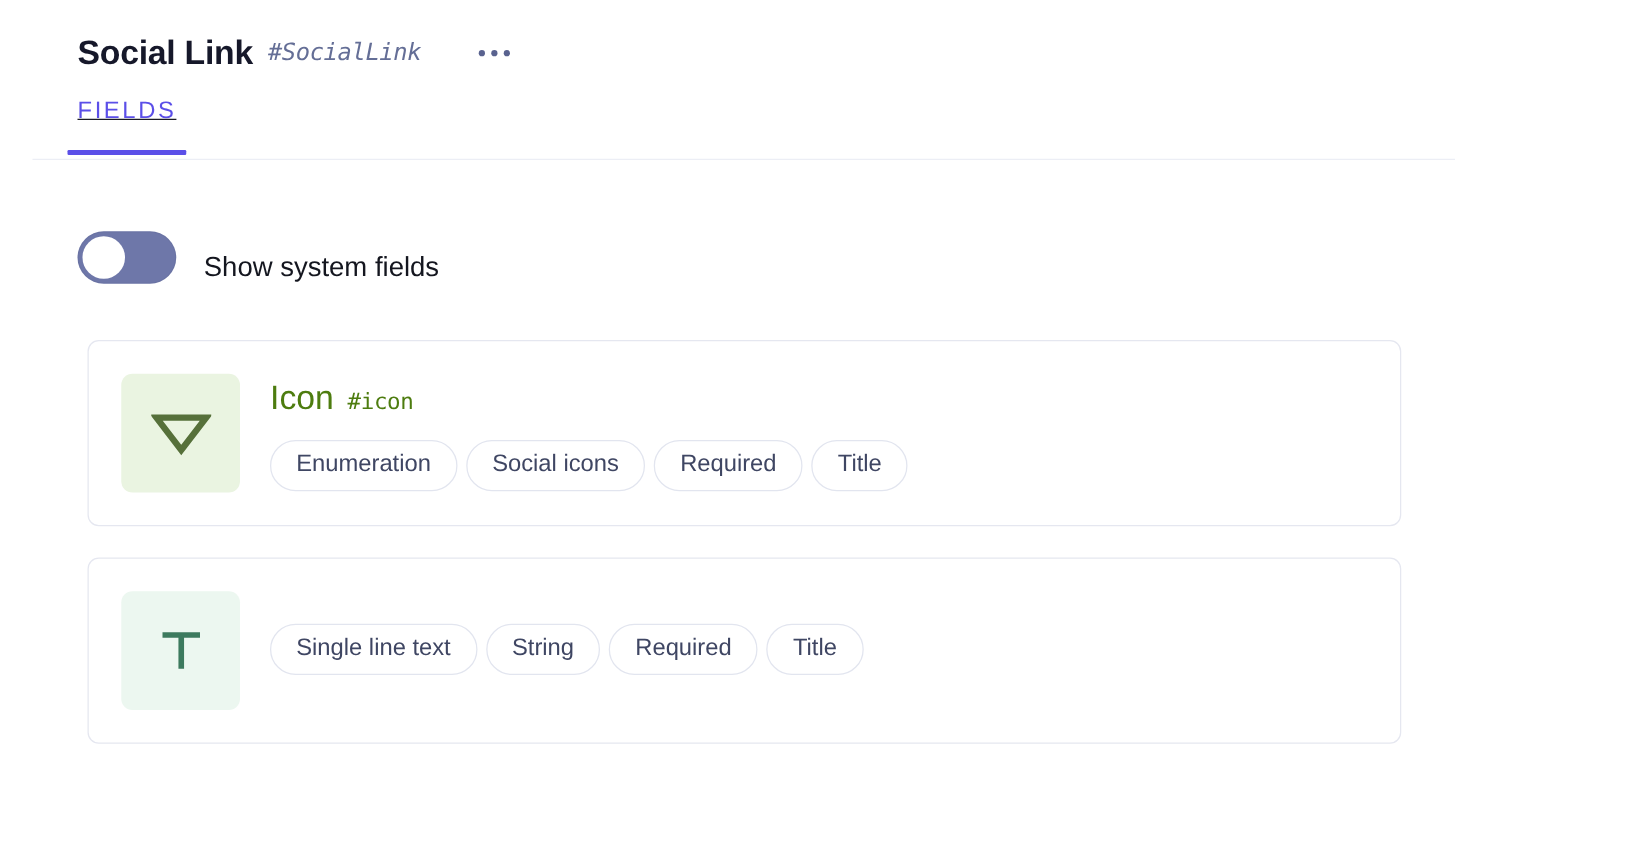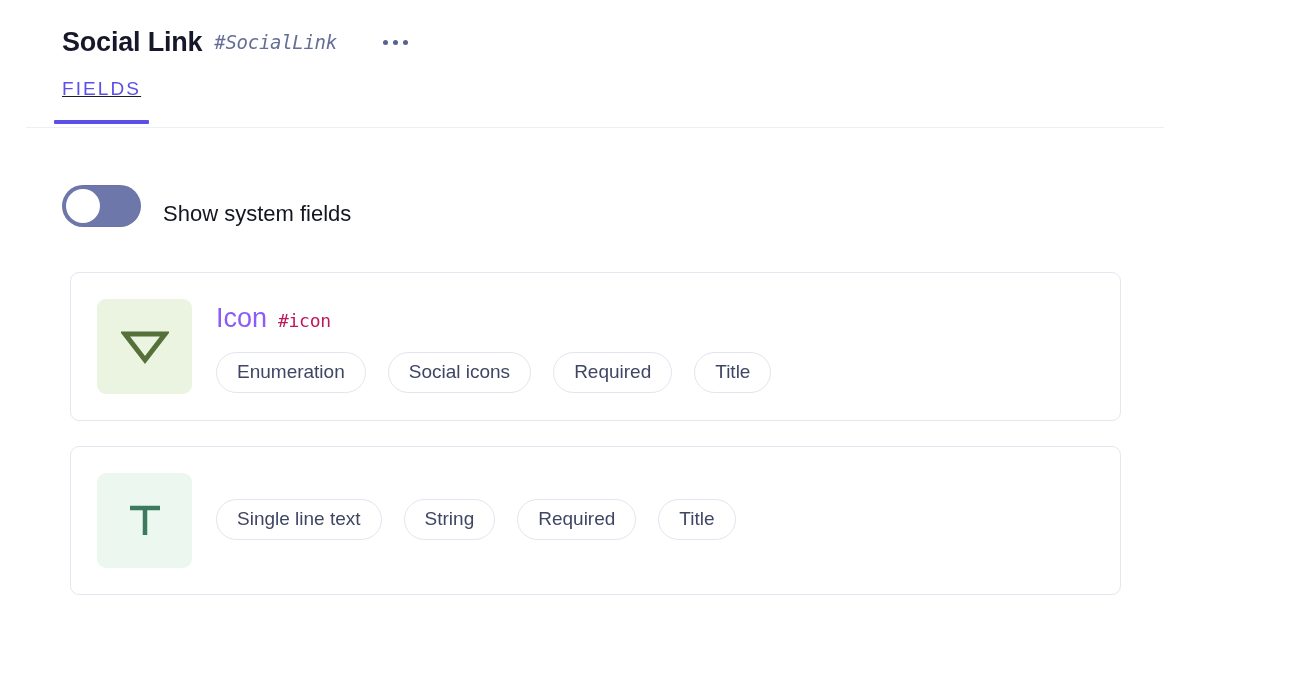--- a/index.html
+++ b/index.html
@@ -158,36 +158,36 @@
     margin-left: 24px;
     padding-top: 6px;
     flex: 1 1 auto;
   }
   .field-title-row {
     display: flex;
     align-items: baseline;
   }
   .field-name {
     font-size: 27px;
-    color: #8b5cf6;
+    color: #4d7c0f;
     line-height: 1;
   }
   .field-slug {
     font-family: "DejaVu Sans Mono", monospace;
     font-size: 18px;
-    color: #be185d;
+    color: #4d7c0f;
     margin-left: 11px;
     line-height: 1;
     letter-spacing: -0.3px;
   }
   .tags {
     display: flex;
     flex-wrap: wrap;
     margin-top: 20px;
-    gap: 22px;
+    gap: 7px;
   }
   .tag {
     border: 1.5px solid #e2e5ef;
     border-radius: 999px;
     padding: 8px 20px 9px 20px;
     font-size: 19px;
     color: #3f4663;
     background: #ffffff;
     line-height: 1.15;
     white-space: nowrap;

